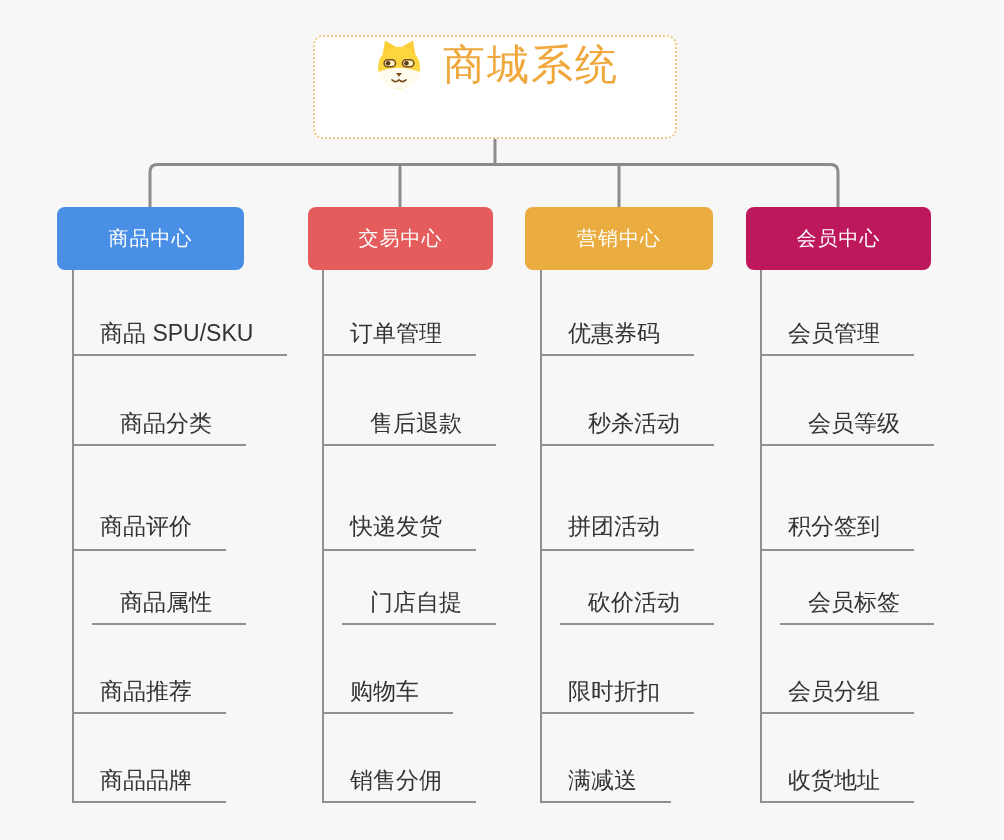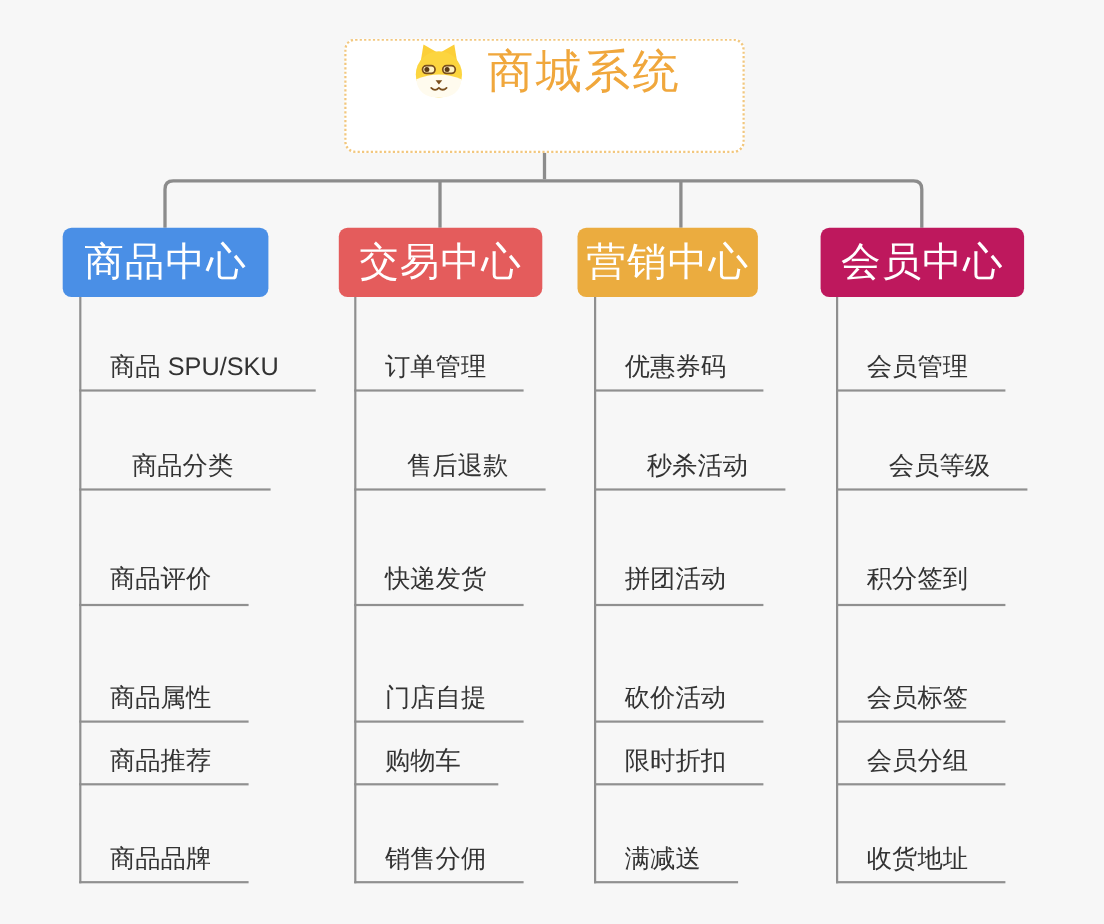--- a/index.html
+++ b/index.html
@@ -39,27 +39,27 @@
   }
   
   .branch-box{
     position:absolute;top:207px;height:63px;
     border-radius:8px;
     display:flex;align-items:center;justify-content:center;
     cursor:default;
   }
   .branch-label{
     color:#ffffff;
-    font-size:36px;
+    font-size:20px;
     letter-spacing:1px;
     white-space:nowrap;
   }
   .branch-box.b0{left:57px;width:187px;}
   .branch-box.b1{left:308px;width:185px;}
-  .branch-box.b2{left:525px;width:164px;}
+  .branch-box.b2{left:525px;width:188px;}
   .branch-box.b3{left:746px;width:185px;}
   
   .col{position:absolute;top:0;width:0;}
   .col.c0{left:72px;}
   .col.c1{left:322px;}
   .col.c2{left:540px;}
   .col.c3{left:760px;}
   .trunk{
     position:absolute;left:0;top:270px;
     width:2px;height:533px;
@@ -71,21 +71,21 @@
     line-height:34px;
     font-size:23px;
     color:#333333;
     border-bottom:2px solid #909090;
     white-space:nowrap;
     cursor:default;
   }
   .leaf.r0{top:316px;}
   .leaf.r1{top:406px;padding-left:48px;}
   .leaf.r2{top:511px;font-family:Liberation Mono, monospace;}
-  .leaf.r3{top:617px;}
+  .leaf.r3{top:585px;margin-left:20px;}
   .leaf.r4{top:674px;}
   .leaf.r5{top:763px;}
 </style>
 </head>
 <body>
 
 <div class="canvas">
 
   <svg class="connectors" viewBox="0 0 1004 840" xmlns="http://www.w3.org/2000/svg">
     <path d="M495 138 L495 163" fill="none" stroke="#8c8c8c" stroke-width="3"></path>

